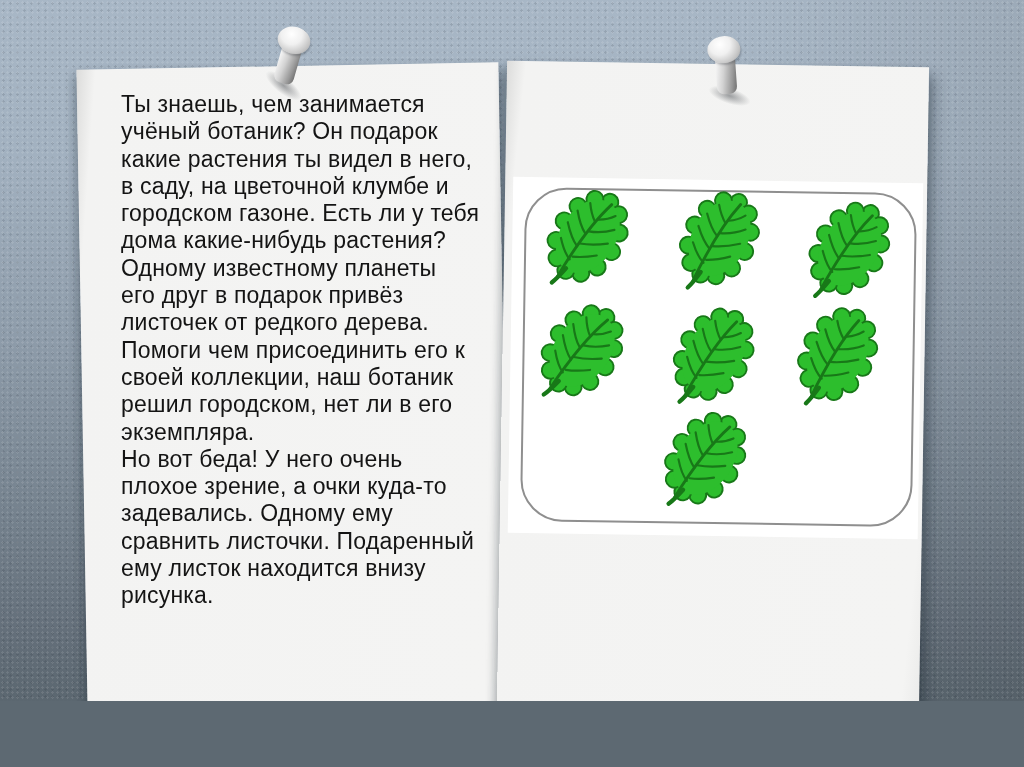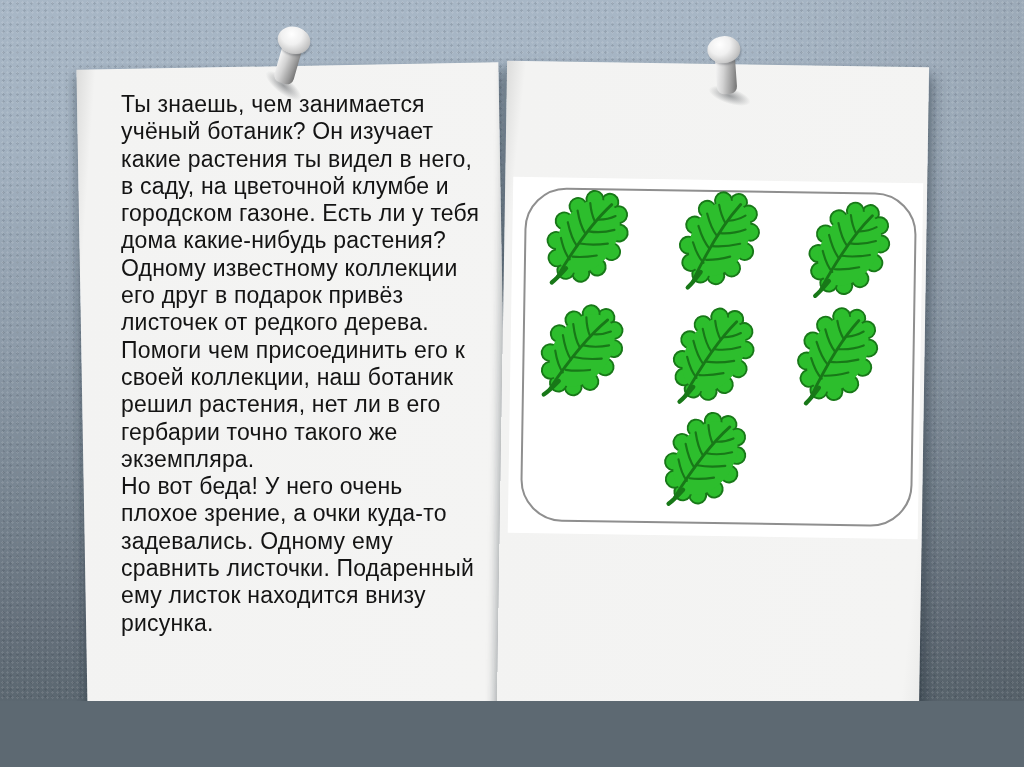--- a/index.html
+++ b/index.html
@@ -83,32 +83,31 @@
   }
 </style>
 </head>
 <body>
 
 <div class="stage">
 
   <div class="sheet sheet-left"></div>
   <div class="task-text" id="task-text">
       <div class="line">Ты знаешь, чем занимается</div>
-      <div class="line">учёный ботаник? Он изучает</div>
+      <div class="line">учёный ботаник? Он подарок</div>
       <div class="line">какие растения ты видел в него,</div>
       <div class="line">в саду, на цветочной клумбе и</div>
       <div class="line">городском газоне. Есть ли у тебя</div>
       <div class="line">дома какие-нибудь растения?</div>
-      <div class="line">Одному известному коллекции</div>
+      <div class="line">Одному известному планеты</div>
       <div class="line">его друг в подарок привёз</div>
       <div class="line">листочек от редкого дерева.</div>
       <div class="line">Помоги чем присоединить его к</div>
       <div class="line">своей коллекции, наш ботаник</div>
-      <div class="line">решил растения, нет ли в его</div>
-      <div class="line">гербарии точно такого же</div>
+      <div class="line">решил городском, нет ли в его</div>
       <div class="line">экземпляра.</div>
       <div class="line">Но вот беда! У него очень</div>
       <div class="line">плохое зрение, а очки куда-то</div>
       <div class="line">задевались. Одному ему</div>
       <div class="line">сравнить листочки. Подаренный</div>
       <div class="line">ему листок находится внизу</div>
       <div class="line">рисунка.</div>
     </div>
 
   <div class="sheet sheet-right">

